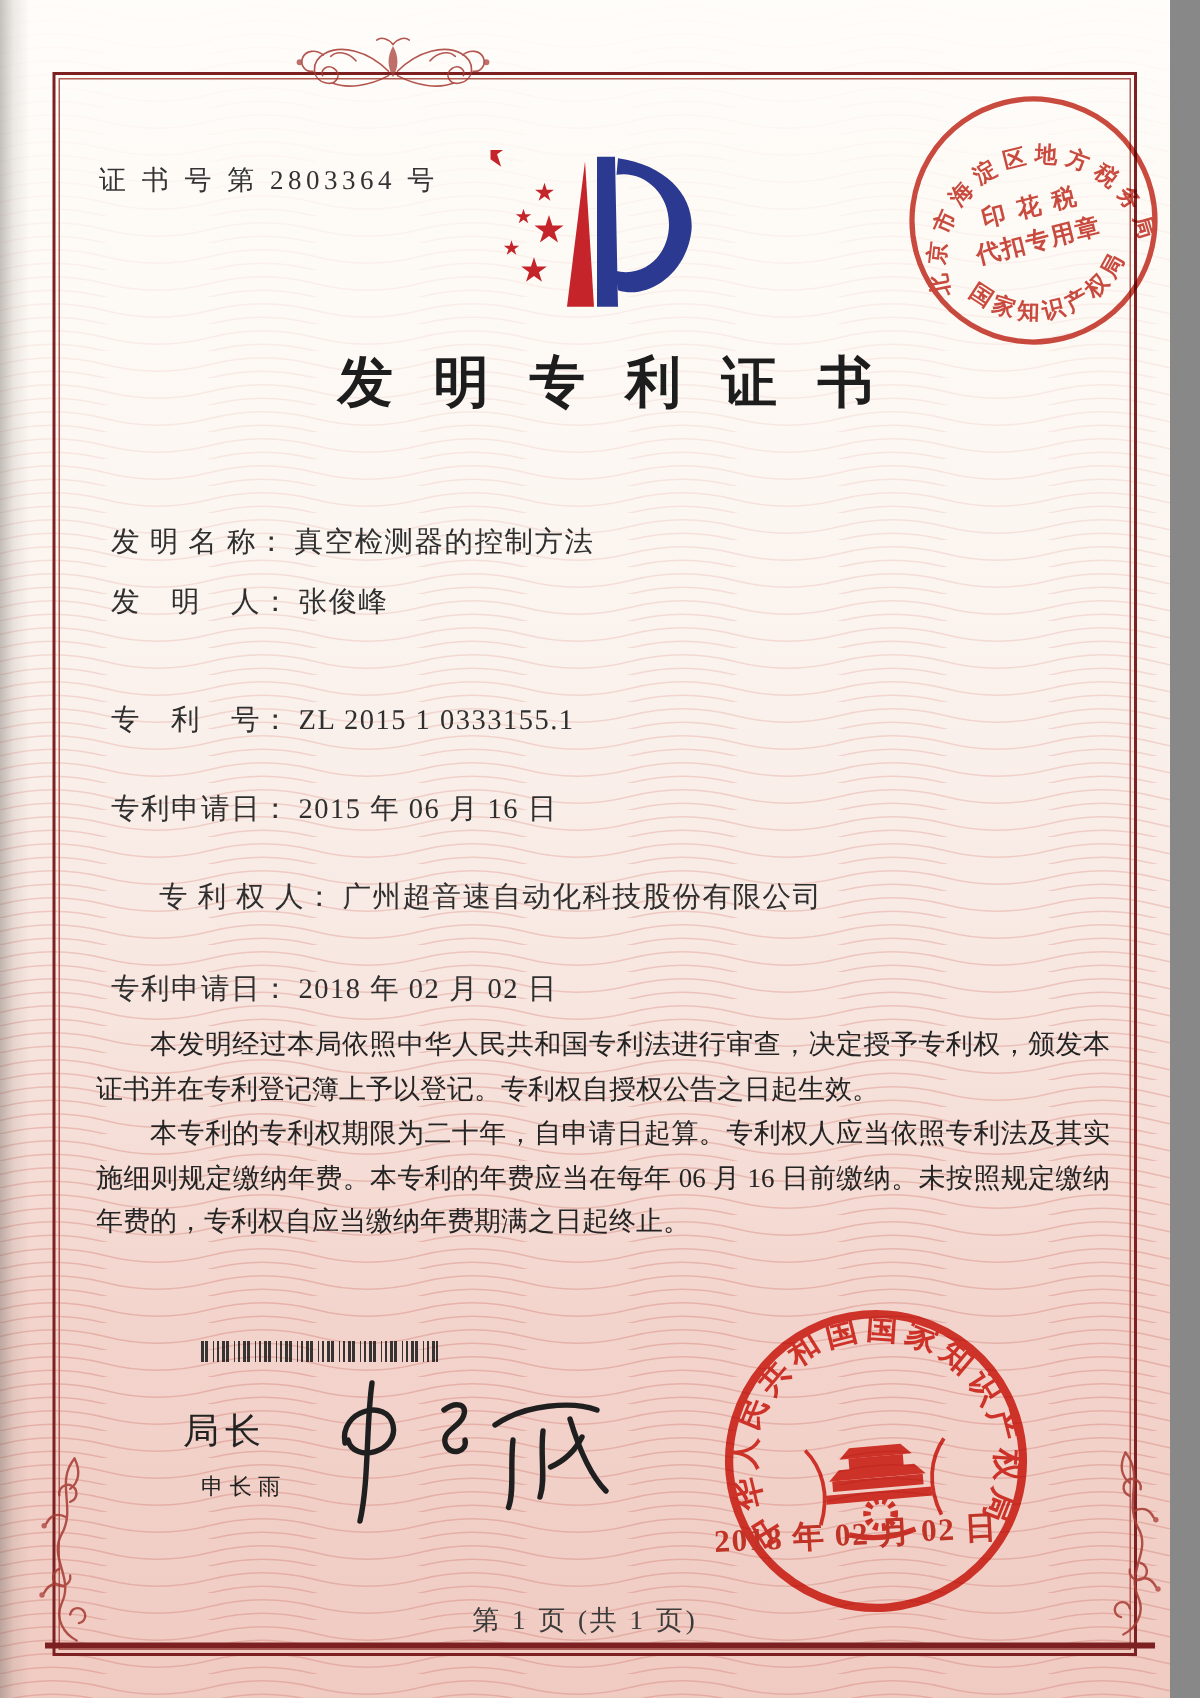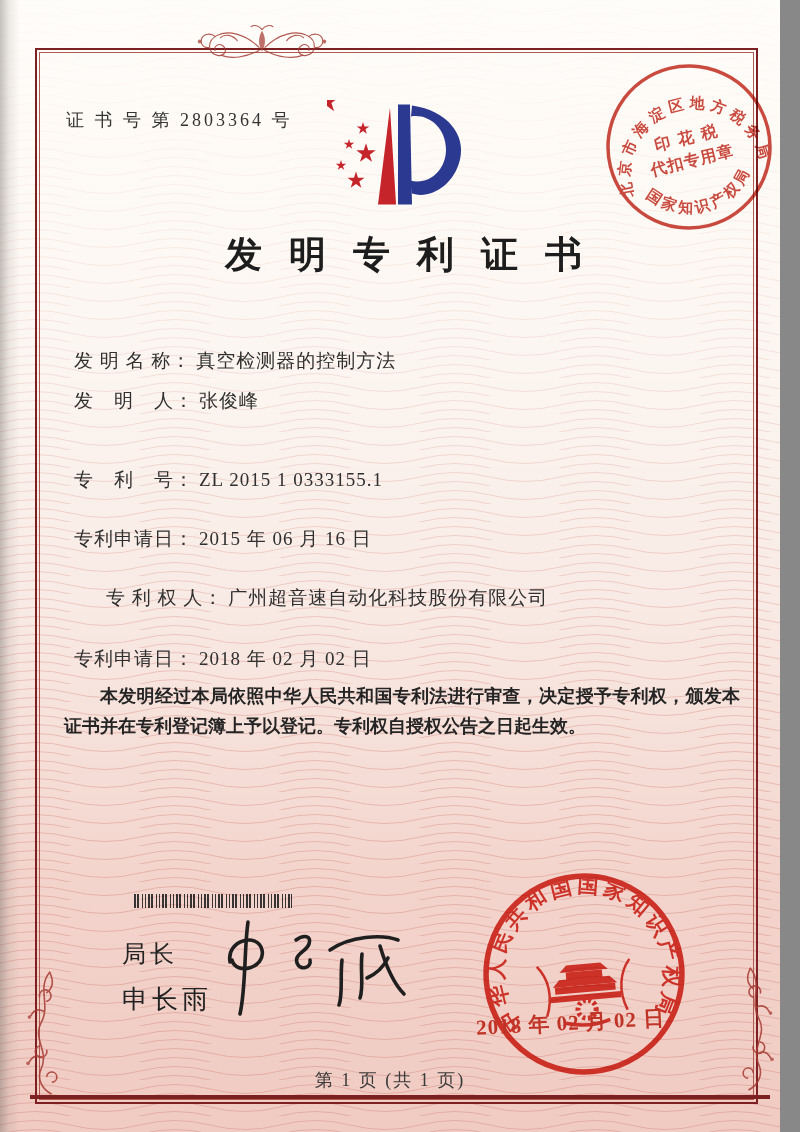--- a/index.html
+++ b/index.html
@@ -38,26 +38,26 @@
   .title{position:absolute;left:0;top:230px;width:100%;z-index:3;text-align:center;
     font-size:37px;font-weight:700;letter-spacing:27px;padding-left:27px;color:#1d1d1d;}
   .fields{position:absolute;left:74px;top:0;width:640px;z-index:3;font-size:19px;color:#2f2f2f;}
   .row{position:absolute;white-space:nowrap;}
   .row:nth-child(1){top:348px;} .row:nth-child(2){top:388px;} .row:nth-child(3){top:467px;}
   .row:nth-child(4){top:526px;} .row:nth-child(5){top:585px;margin-left:32px;} .row:nth-child(6){top:646px;}
   .row .lbl{letter-spacing:1px;}
   .row .val{margin-left:6px;letter-spacing:1px;}
   .body-text{position:absolute;left:64px;top:682px;width:676px;z-index:3;
     font-size:18px;line-height:29.5px;text-align:justify;color:#242424;}
-  .body-text p{margin:0;text-indent:2em;font-weight:bold;}
+  .body-text p{margin:0;text-indent:2em;}
   .barcode{position:absolute;left:134px;top:894px;width:158px;height:14px;z-index:3;opacity:.88;
     background:repeating-linear-gradient(90deg,#1e1e1e 0 2px,transparent 2px 3px,#1e1e1e 3px 5px,
       transparent 5px 8px,#1e1e1e 8px 9px,transparent 9px 11px,#1e1e1e 11px 12px,transparent 12px 14px);}
   .sig-title{position:absolute;left:122px;top:938px;z-index:3;font-size:24px;letter-spacing:4px;color:#222;}
-  .sig-name{position:absolute;left:122px;top:982px;z-index:3;font-size:26px;letter-spacing:4px;color:#222;font-family:Liberation Serif, serif;}
+  .sig-name{position:absolute;left:134px;top:982px;z-index:3;font-size:15px;letter-spacing:4px;color:#222;font-family:Liberation Serif, serif;}
   .signature{position:absolute;left:192px;top:910px;width:230px;height:110px;z-index:3;}
   .signature path{stroke:#1f1f1f;stroke-width:3.6;fill:none;stroke-linecap:round;}
   .stamp{position:absolute;left:604px;top:62px;width:170px;height:170px;z-index:4;
     transform:rotate(-14deg);opacity:.92;mix-blend-mode:multiply;}
   .stamp .ring{fill:none;stroke:var(--stamp-red,#c63c30);stroke-width:3.5;}
   .stamp text{fill:var(--stamp-red,#c63c30);font-family:"Liberation Serif",serif;font-weight:700;}
   .seal{position:absolute;left:478px;top:868px;width:212px;height:212px;z-index:4;
     transform:rotate(-5deg);opacity:.96;mix-blend-mode:multiply;}
   .seal .ring{fill:none;stroke:var(--seal-red,#d8352a);stroke-width:5.5;}
   .seal text{fill:var(--seal-red,#d8352a);font-family:"Liberation Serif",serif;font-weight:700;}
@@ -183,20 +183,21 @@
     <div class="row">
       <span class="lbl">专 利 权 人</span><span>：</span><span class="val">广州超音速自动化科技股份有限公司</span>
     </div>
     <div class="row">
       <span class="lbl">专利申请日</span><span>：</span><span class="val">2018 年 02 月 02 日</span>
     </div>
   </div>
 
   <div class="body-text">
     <p>本发明经过本局依照中华人民共和国专利法进行审查，决定授予专利权，颁发本证书并在专利登记簿上予以登记。专利权自授权公告之日起生效。</p>
+    <p>本专利的专利权期限为二十年，自申请日起算。专利权人应当依照专利法及其实施细则规定缴纳年费。本专利的年费应当在每年 06 月 16 日前缴纳。未按照规定缴纳年费的，专利权自应当缴纳年费期满之日起终止。</p>
   </div>
 
   <div class="barcode"></div>
 
   <div class="sig-title">局长</div>
   <div class="sig-name">申长雨</div>
   <svg class="signature" viewBox="0 0 230 110" aria-hidden="true">
     <path d="M38,52 C34,30 66,22 70,40 C74,58 44,66 40,50"></path>
     <path d="M56,12 C52,40 54,78 48,104"></path>
     <path d="M104,30 C112,24 120,26 117,34 C114,42 102,44 105,53 C108,61 120,58 118,50"></path>

